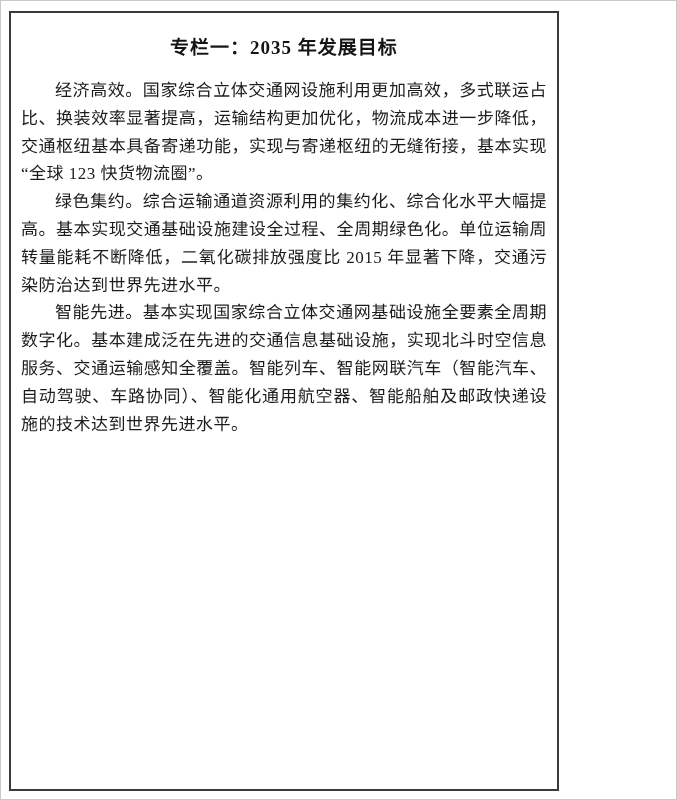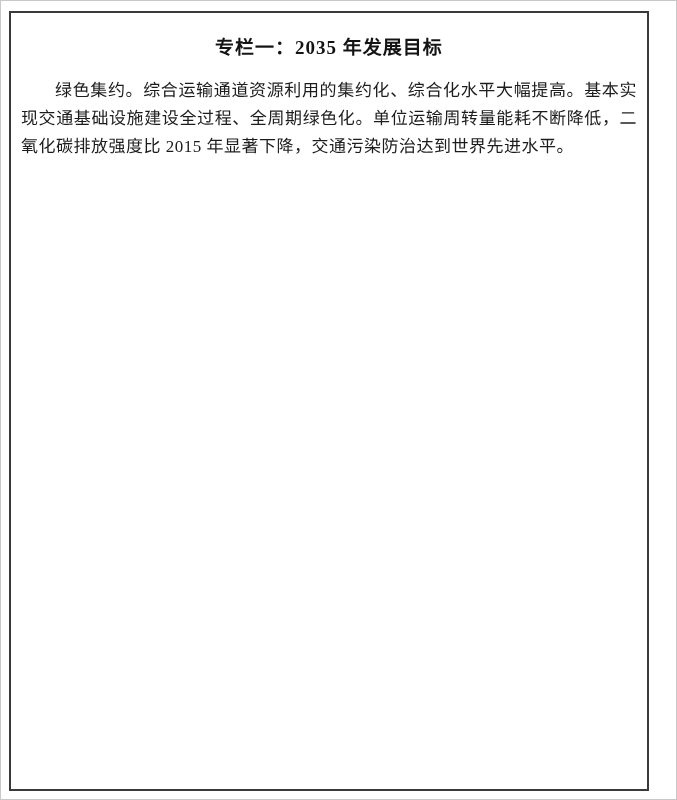--- a/index.html
+++ b/index.html
@@ -14,21 +14,21 @@
     background: #ffffff;
     box-sizing: border-box;
     box-shadow: inset 0 0 0 1px #c8c8c8;
     font-family: "Liberation Serif", "DejaVu Serif", serif;
     overflow: hidden;
   }
   .column-box {
     position: absolute;
     left: 9px;
     top: 11px;
-    width: 640px;
+    width: 550px;
     height: 780px;
     box-sizing: border-box;
     border: 2px solid #3a3a3a;
     background: #ffffff;
     padding: 24px 10px 8px 10px;
   }
   .box-title {
     margin: 0 0 18px 0;
     text-align: center;
     font-size: 19px;
@@ -48,16 +48,18 @@
     letter-spacing: 0.5px;
   }
 </style>
 </head>
 <body>
 
 <div class="page">
   <div class="column-box">
     <h1 class="box-title">专栏一：2035 年发展目标</h1>
     <div class="box-content">
+      <p>经济高效。国家综合立体交通网设施利用更加高效，多式联运占比、换装效率显著提高，运输结构更加优化，物流成本进一步降低，交通枢纽基本具备寄递功能，实现与寄递枢纽的无缝衔接，基本实现“全球 123 快货物流圈”。</p>
       <p>绿色集约。综合运输通道资源利用的集约化、综合化水平大幅提高。基本实现交通基础设施建设全过程、全周期绿色化。单位运输周转量能耗不断降低，二氧化碳排放强度比 2015 年显著下降，交通污染防治达到世界先进水平。</p>
+      <p>智能先进。基本实现国家综合立体交通网基础设施全要素全周期数字化。基本建成泛在先进的交通信息基础设施，实现北斗时空信息服务、交通运输感知全覆盖。智能列车、智能网联汽车（智能汽车、自动驾驶、车路协同）、智能化通用航空器、智能船舶及邮政快递设施的技术达到世界先进水平。</p>
     </div>
   </div>
 </div>
 
 </body></html>

